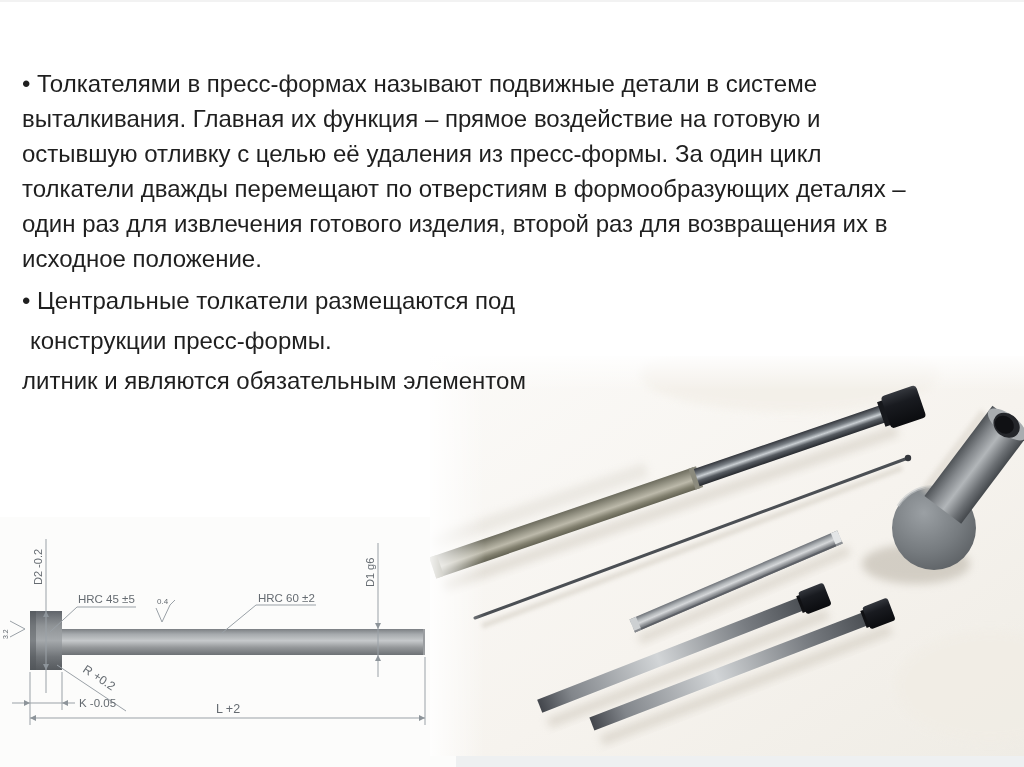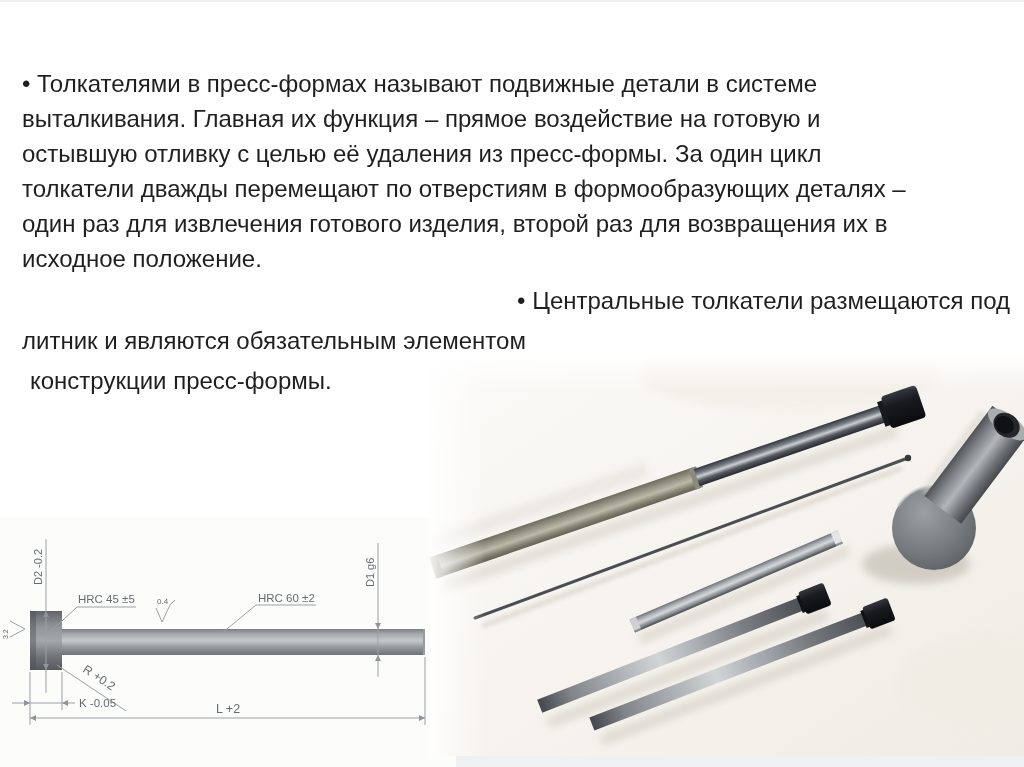--- a/index.html
+++ b/index.html
@@ -9,21 +9,21 @@
     font-family:"Liberation Sans",sans-serif;
   }
   .top-edge{position:absolute;top:0;left:0;right:0;height:2px;background:#f2f2f2;}
   .bottom-edge{position:absolute;left:0;right:0;top:754px;height:13px;background:#eef0f1;}
   .textblock{
     position:absolute;left:22px;top:50px;width:988px;
     color:#1f1f1f;font-size:24px;line-height:35px;z-index:5;margin-top:16px;
   }
   .para{white-space:pre-line;}
   .p2{margin-top:7px;}
-  .p3a{margin-top:7px;text-align:right;}
+  .p3a{margin-top:7px;}
   .p3b{margin-top:5px;}
   .p3c{margin-top:5px;padding-left:8px;}
   svg{position:absolute;display:block;}
   #drawing{left:0;top:517px;z-index:1;}
   #photo{left:430px;top:356px;z-index:2;}
   .dimtext{fill:#656b71;font-family:"Liberation Sans",sans-serif;}
   .dimline{stroke:#9aa1a7;stroke-width:1;fill:none;}
   .dimarrow{fill:#8d949a;stroke:none;}
 </style>
 </head>
@@ -249,16 +249,16 @@
   <div class="bottom-edge"></div>
 
   <div class="textblock">
     <div class="para p1">• Толкателями в пресс-формах называют подвижные детали в системе
 выталкивания. Главная их функция – прямое воздействие на готовую и
 остывшую отливку с целью её удаления из пресс-формы. За один цикл
 толкатели дважды перемещают по отверстиям в формообразующих деталях –
 один раз для извлечения готового изделия, второй раз для возвращения их в
 исходное положение.</div>
     <div class="para p3a">• Центральные толкатели размещаются под</div>
+    <div class="para p3c">конструкции пресс-формы.</div>
     <div class="para p3b">литник и являются обязательным элементом</div>
-    <div class="para p3c">конструкции пресс-формы.</div>
   </div>
 </div>
 
 </body></html>

